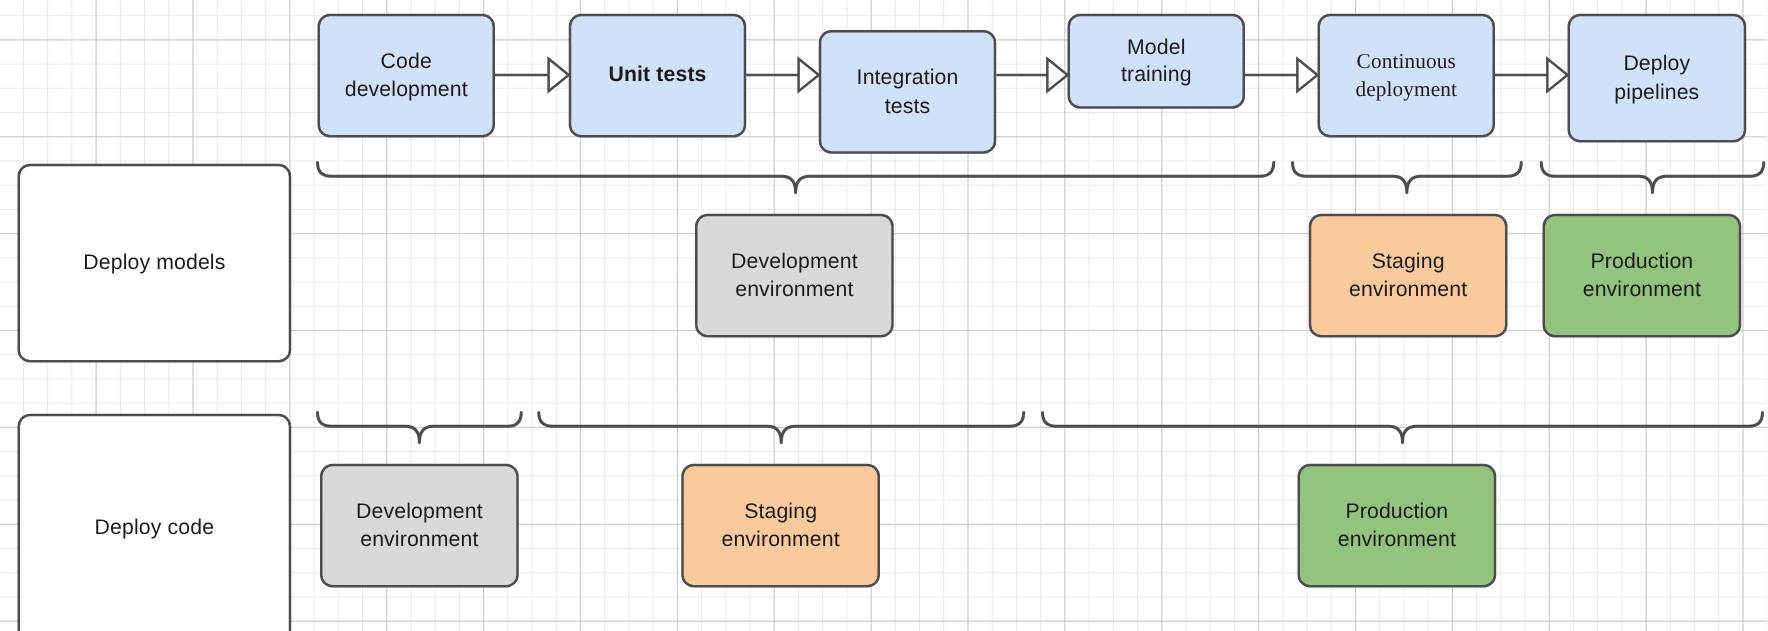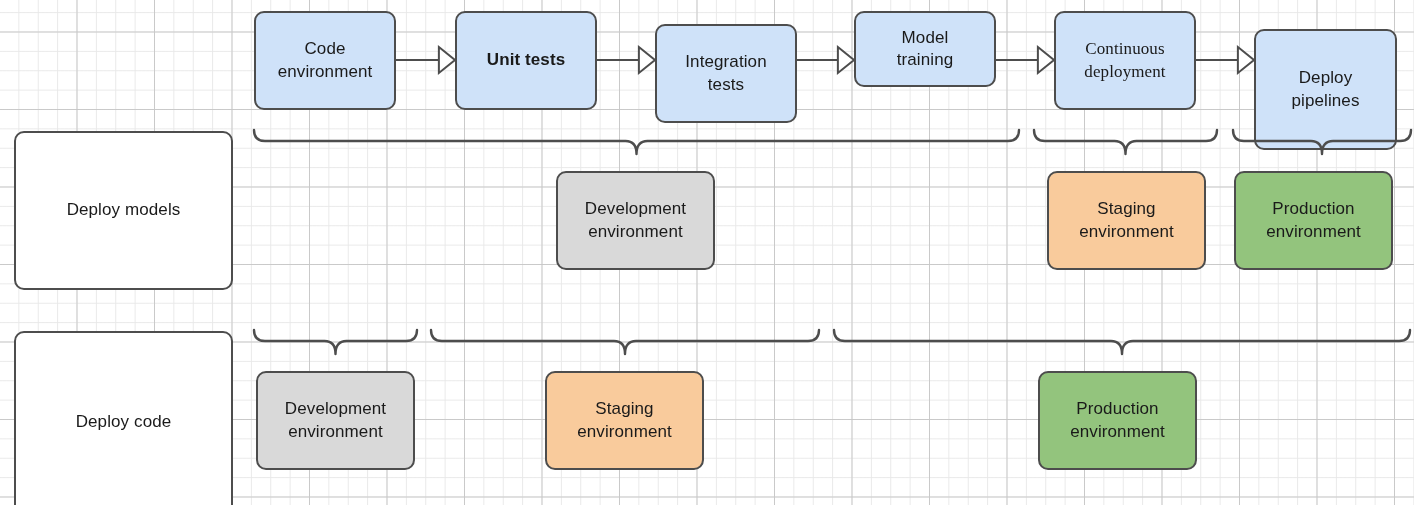--- a/index.html
+++ b/index.html
@@ -84,29 +84,29 @@
     stroke-linejoin: round;
   }
 </style>
 </head>
 <body>
 
 <div id="canvas">
 
   <div id="pipeline-stages">
       <div class="node pipeline" style="left: 254px; top: 11px; width: 142px; height: 99px;">Code
-environment</div>
+development</div>
       <div class="node pipeline" style="left: 455px; top: 11px; width: 142px; height: 99px; font-weight: bold;">Unit tests</div>
       <div class="node pipeline" style="left: 655px; top: 24px; width: 142px; height: 99px;">Integration
 tests</div>
       <div class="node pipeline" style="left: 854px; top: 11px; width: 142px; height: 76px;">Model
 training</div>
       <div class="node pipeline" style="left: 1054px; top: 11px; width: 142px; height: 99px; font-family: Liberation Serif, serif;">Continuous
 deployment</div>
-      <div class="node pipeline" style="left: 1254px; top: 11px; width: 143px; height: 121px; margin-top: 18px;">Deploy
+      <div class="node pipeline" style="left: 1254px; top: 11px; width: 143px; height: 103px;">Deploy
 pipelines</div>
     </div>
 
   <div id="pipeline-arrows">
       <svg width="59" height="30" viewBox="0 0 59 30" class="connector" style="left: 396px; top: 45px;">
         <line x1="0" y1="15" x2="42.879999999999995" y2="15"></line>
         <polygon class="arrowhead" points="42.879999999999995,2 59,15 42.879999999999995,28"></polygon>
       </svg>
       <svg width="58" height="30" viewBox="0 0 58 30" class="connector" style="left: 597px; top: 45px;">
         <line x1="0" y1="15" x2="41.879999999999995" y2="15"></line>

